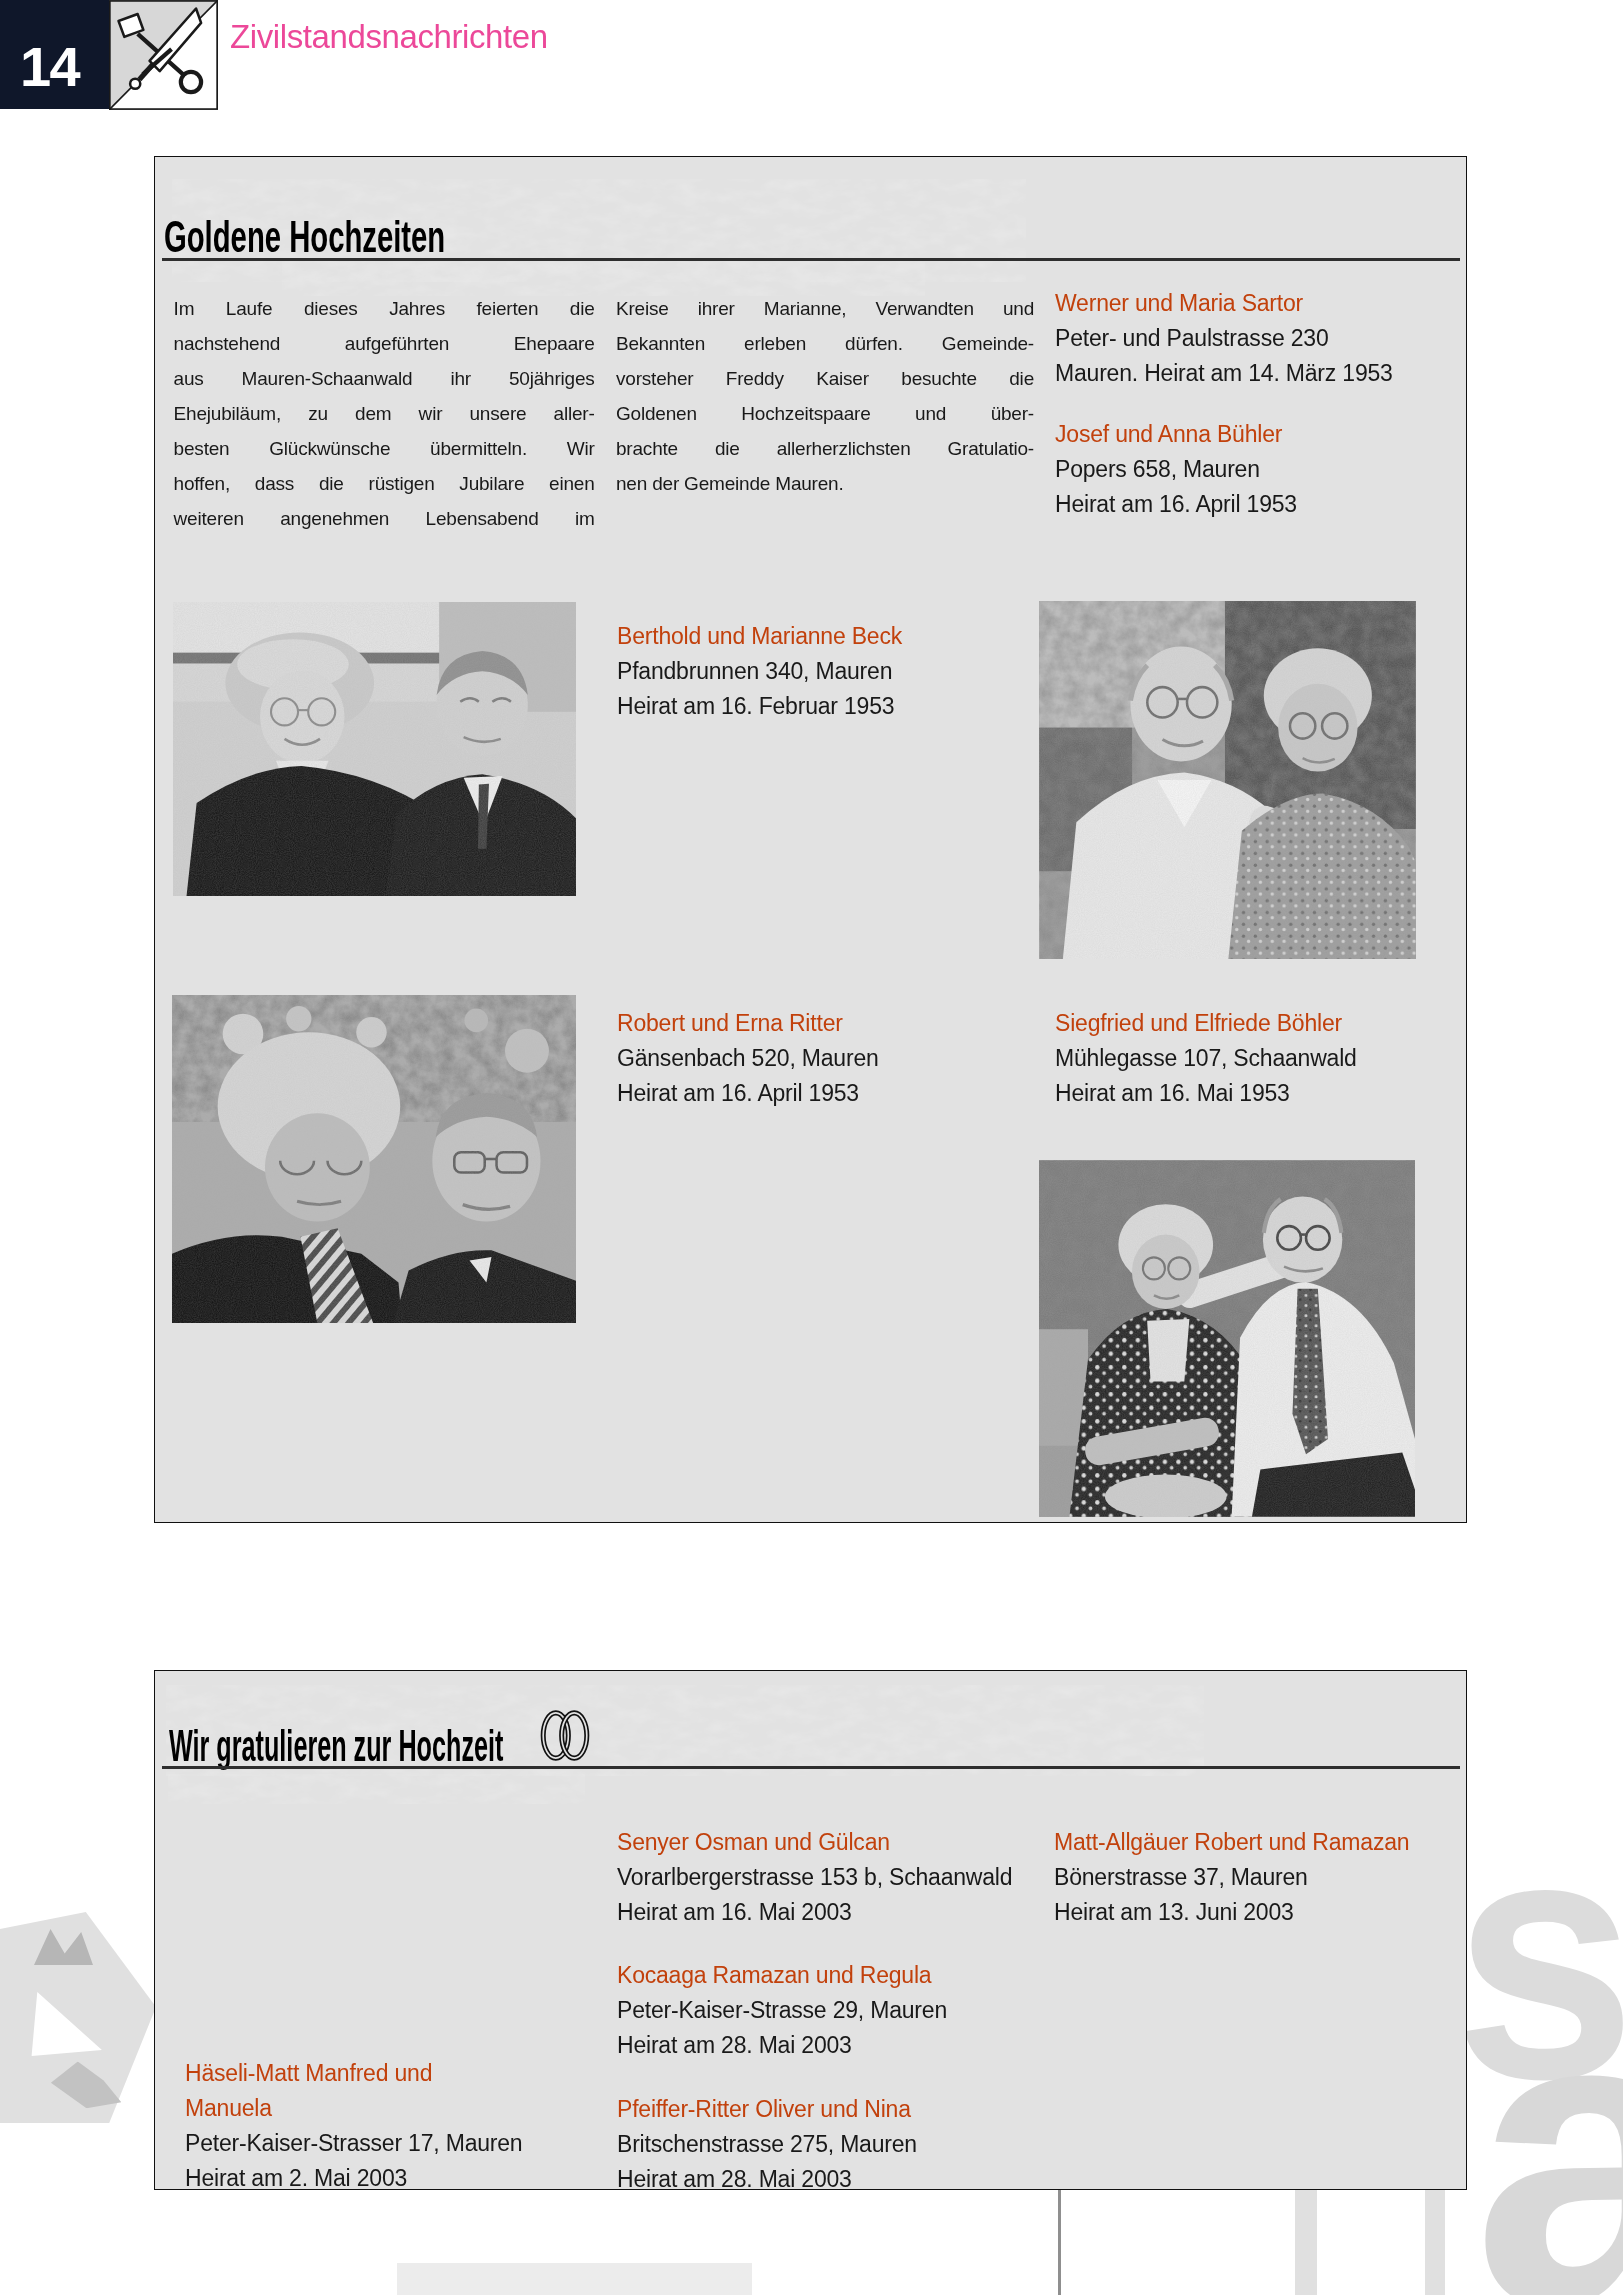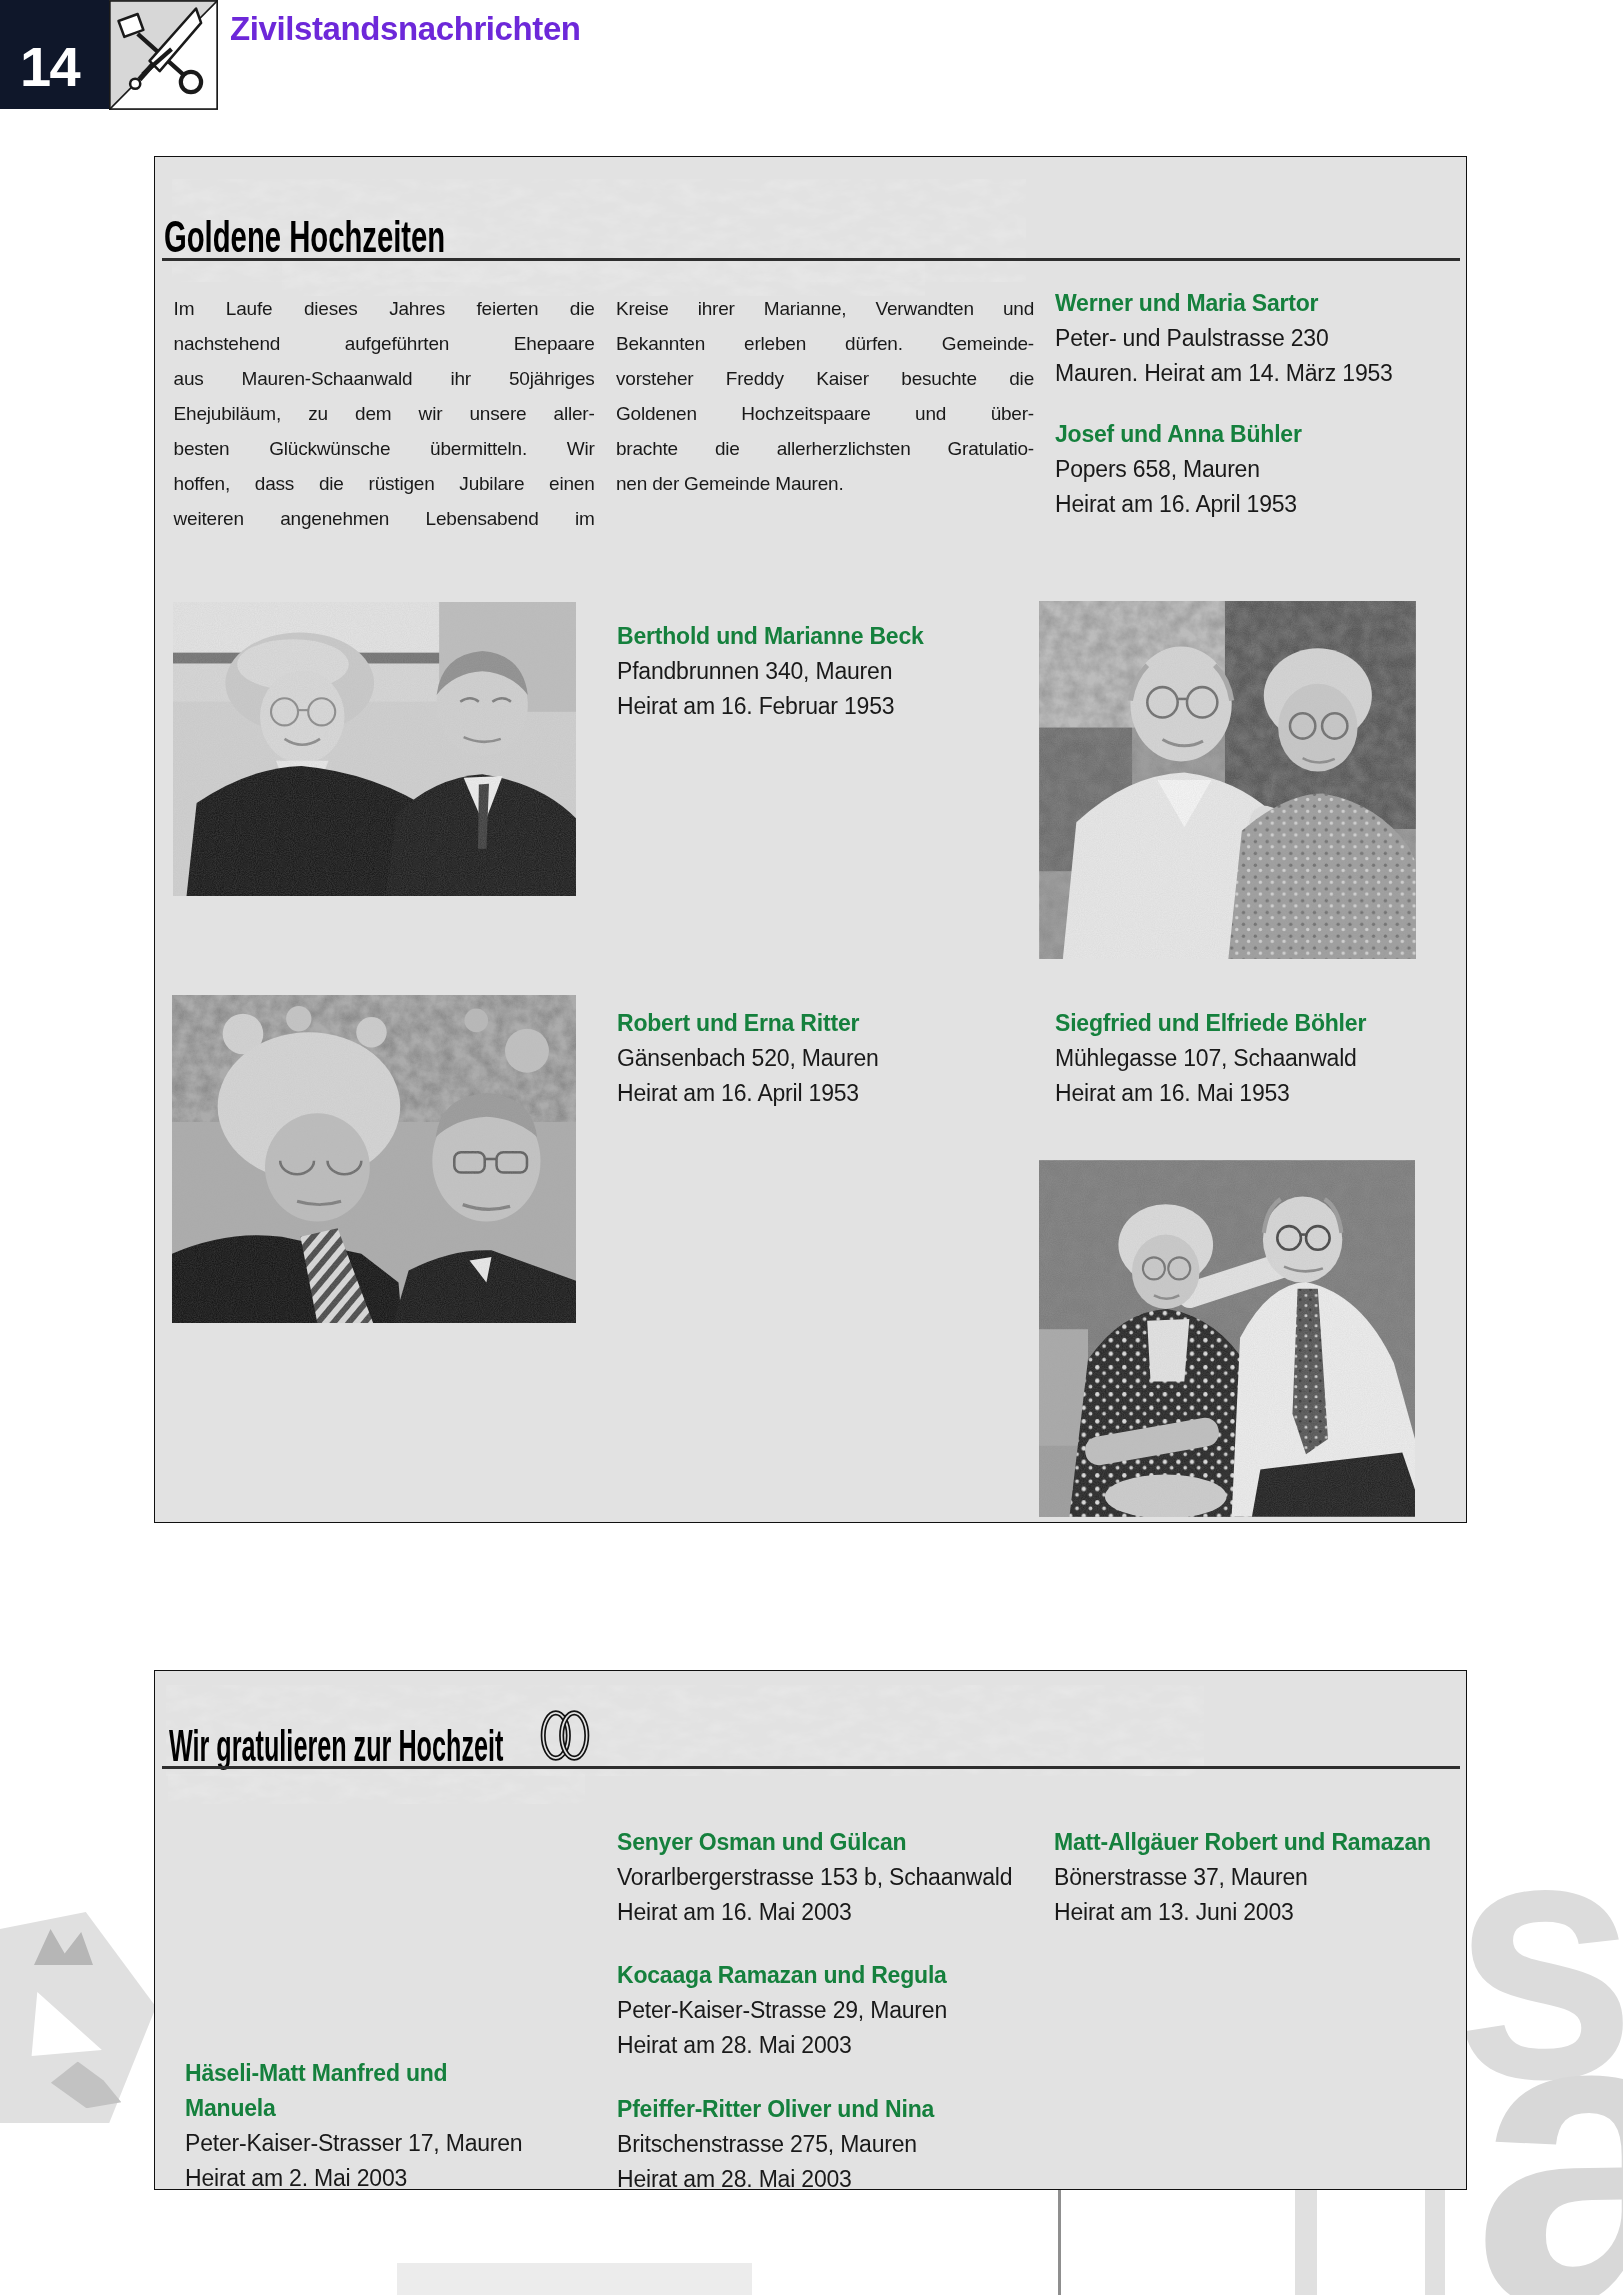--- a/index.html
+++ b/index.html
@@ -7,32 +7,32 @@
     position:relative; width:1623px; height:2295px; overflow:hidden;
     background:#ffffff;
     font-family:"Liberation Sans","DejaVu Sans",sans-serif;
     color:#191919;
   }
   .abs{position:absolute;}
   
   .hdr-num{left:0;top:0;width:109px;height:109px;background:#0f172a;z-index:5;}
   .hdr-num span{position:absolute;left:20px;top:34px;font-size:56px;font-weight:700;color:#fff;letter-spacing:-1.7px;}
   .crest{left:109px;top:0;width:109px;height:110px;z-index:5;}
-  .hdr-title{left:230px;top:10px;font-size:33px;font-weight:700;color:#6d28d9;letter-spacing:-0.4px;white-space:nowrap;z-index:5;}
+  .hdr-title{left:230px;top:18px;font-size:33px;font-weight:400;color:#ec4899;letter-spacing:-0.4px;white-space:nowrap;z-index:5;}
   
   .panel{background:#e2e2e2;border:1.7px solid #101010;z-index:2;}
   .sec-title{font-weight:700;font-size:45px;line-height:1;color:#000;white-space:nowrap;transform-origin:0 0;}
   .title-rule{height:2.5px;background:#2e2e2e;}
   .marble{pointer-events:none;}
   
   .bodytxt{font-size:19px;line-height:35px;letter-spacing:-0.2px;}
   .jline{text-align:justify;text-align-last:justify;}
   .rag-last .jline:last-child{text-align-last:left;}
   .couple div{font-size:23px;line-height:35px;letter-spacing:-0.2px;}
-  .couple .cname{font-weight:700;color:#15803d;white-space:pre-line;}
+  .couple .cname{font-weight:400;color:#c2410c;white-space:pre-line;}
   
   .wm{z-index:1;pointer-events:none;}
   .wm-letter{font-weight:700;color:#dcdcdc;line-height:1;}
 </style>
 </head>
 <body>
 
 <svg width="0" height="0" style="position:absolute" aria-hidden="true">
   <defs>
     <filter id="marbleF" x="0%" y="0%" width="100%" height="100%">

